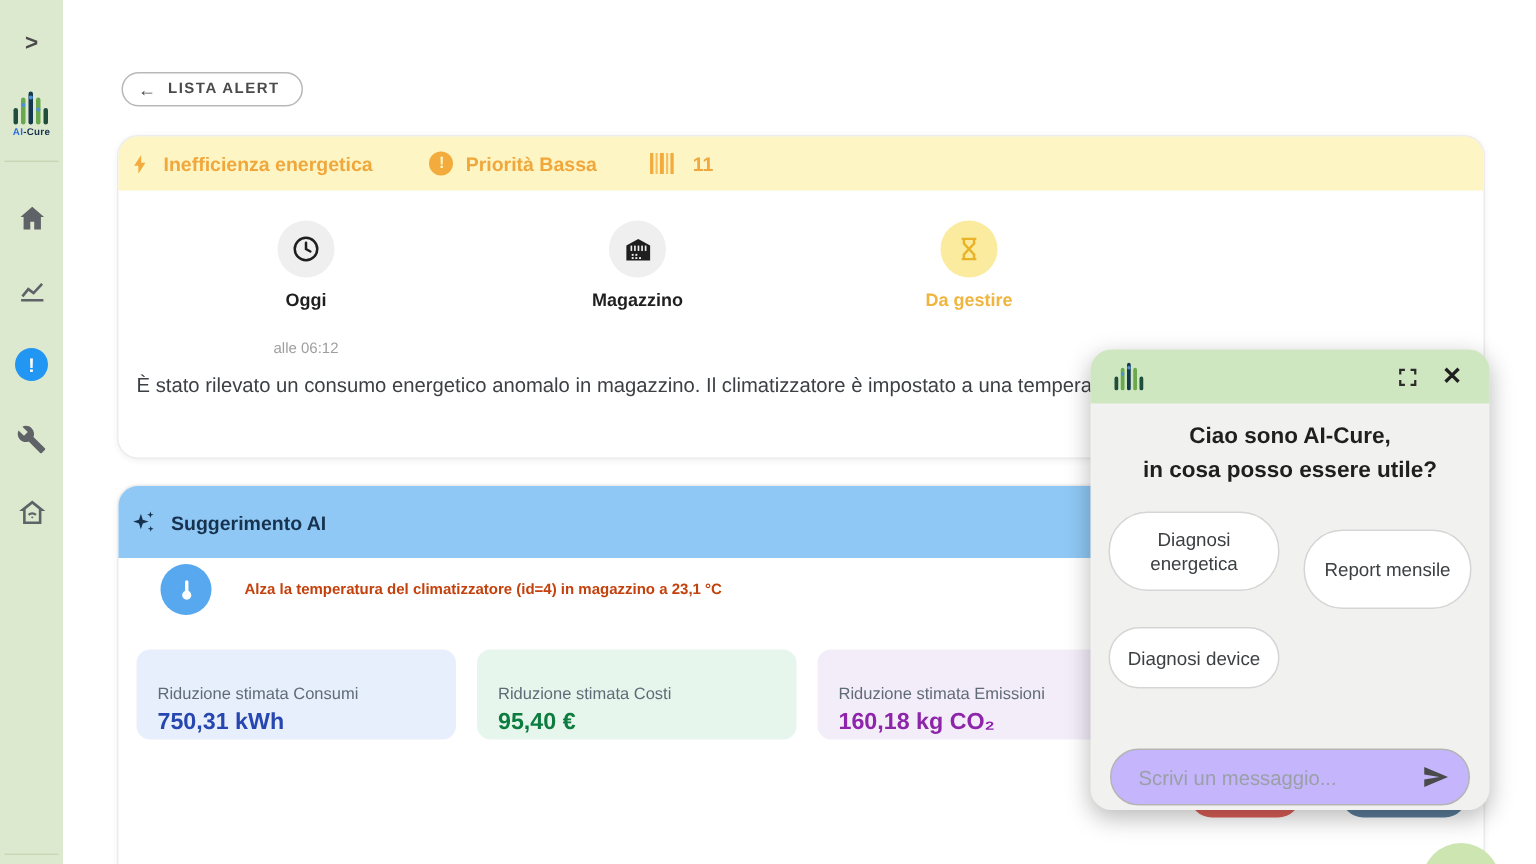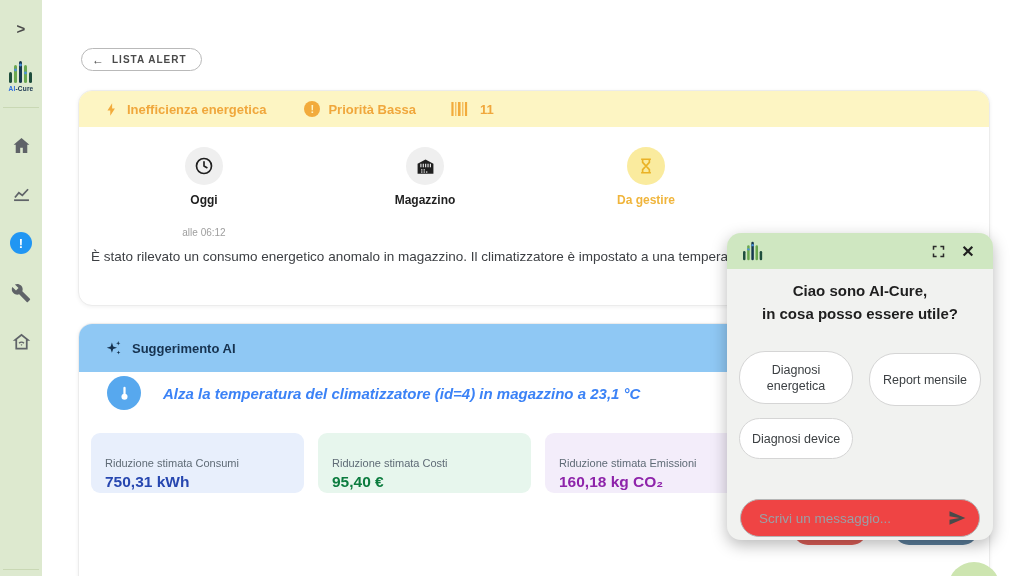--- a/index.html
+++ b/index.html
@@ -21,66 +21,66 @@
 
   
   .back-btn { position:absolute; left:81px; top:48px; height:23px; padding:0 14px 0 10px; border:1px solid #b9b9b9; border-radius:12px; background:#fff; display:flex; align-items:center; gap:7px; font-size:10px; font-weight:700; letter-spacing:1px; color:#4a4a4a; cursor:pointer; }
   .back-btn .arrow { font-size:12px; font-weight:400; }
 
   
   .card { position:absolute; left:78px; width:912px; background:#fff; border:1px solid #ececec; border-radius:14px; box-shadow:0 1px 4px rgba(0,0,0,.06); }
   .card1 { top:90px; height:216px; }
   .card2 { top:323px; height:290px; }
 
-  .card-header { position:absolute; left:0; top:0; width:100%; height:36px; border-radius:13px 13px 0 0; display:flex; align-items:center; padding-left:25px;text-align:center; }
+  .card-header { position:absolute; left:0; top:0; width:100%; height:36px; border-radius:13px 13px 0 0; display:flex; align-items:center; padding-left:7px;text-align:center; }
   .yellow-header { background:#fdf5c3; color:#f0a73c; font-weight:700; font-size:13px; }
   .yellow-header .seg { display:flex; align-items:center; gap:8px; }
   .warn-circle { width:16px; height:16px; border-radius:50%; background:#f2ab3c; color:#fdf5c3; font-size:11px; font-weight:700; display:flex; align-items:center; justify-content:center; }
 
   .blue-header { background:#8fc8f4; color:#16324f; font-weight:700; font-size:13px; height:48px; gap:9px; }
 
   
   .meta-col { position:absolute; top:56px; width:160px; text-align:center; }
   .meta-circle { width:38px; height:38px; border-radius:50%; background:#efefef; margin:0 auto; display:flex; align-items:center; justify-content:center; }
   .meta-circle.hl { background:#faeb9e; }
   .meta-label { margin-top:8px; font-size:12px; font-weight:700; color:#1f1f1f; }
   .meta-label.hl { color:#f0b53c; }
   .meta-sub { margin-top:20px; font-size:10px; color:#9e9e9e; }
 
   .desc { position:absolute; left:12px; top:154px; width:880px; font-size:13.5px; color:#3c3f43; line-height:24px; white-space:nowrap; overflow:hidden; }
 
   
   .sugg-row { position:absolute; left:28px; top:52px; display:flex; align-items:center; gap:22px; }
   .thermo-circle { width:34px; height:34px; border-radius:50%; background:#57a8ee; display:flex; align-items:center; justify-content:center; }
-  .sugg-text { font-size:15px; font-weight:700; color:#3b82f6;font-style:italic; }
+  .sugg-text { font-size:10px; font-weight:700; color:#c2410c; }
 
   .stat-card { position:absolute; top:109px; height:60px; border-radius:9px; padding:24px 14px; }
   .stat-label { font-size:11px; color:#5f6b76; }
   .stat-value { margin-top:4px; font-size:15.5px; font-weight:700; }
   .stat-a { left:12px; width:213px; background:#e8effc; } .stat-a .stat-value { color:#2747b0; }
   .stat-b { left:239px; width:213px; background:#e7f6ed; } .stat-b .stat-value { color:#0c7c3f; }
   .stat-c { left:466px; width:213px; background:#f3edfa; } .stat-c .stat-value { color:#8e24aa; }
 
   .hidden-btn { position:absolute; top:191px; height:30px; border-radius:15px; }
   .hidden-btn.red { left:714px; width:74px; background:#dd5f58; }
   .hidden-btn.teal { left:815px; width:84px; background:#5b7e9b; }
 
   
   .chat { position:absolute; left:727px; top:233px; width:266px; height:307px; background:#f1f2f0; border-radius:14px; box-shadow:0 5px 16px rgba(0,0,0,.28); }
   .chat-header { position:absolute; left:0; top:0; width:100%; height:36px; background:#cfe7c1; border-radius:14px 14px 0 0; display:flex; align-items:center; padding:0 14px; }
   .chat-header .spacer { flex:1; }
   .chat-icon-btn { display:flex; align-items:center; justify-content:center; width:22px; height:22px; cursor:pointer; color:#2b2b2b; }
   .chat-close { font-size:16px; font-weight:700; color:#1f1f1f; }
   .chat-greeting { position:absolute; left:0; top:46px; width:100%; text-align:center; font-size:15px; font-weight:700; color:#1f1f1f; line-height:23px; }
   .chat-btn { position:absolute; background:#fff; border:1px solid #d5d5d5; border-radius:26px; font-size:12.5px; font-weight:500; color:#3c4043; display:flex; align-items:center; justify-content:center; text-align:center; padding:0 10px; cursor:pointer; line-height:16px; }
-  .cb1 { left:12px; top:118px; width:114px; height:53px; }
+  .cb1 { left:12px; top:108px; width:114px; height:53px; }
   .cb2 { left:142px; top:120px; width:112px; height:53px; }
   .cb3 { left:12px; top:185px; width:114px; height:41px; }
   .cb4 { left:142px; top:185px; width:112px; height:41px; }
-  .chat-input-wrap { position:absolute; left:13px; top:266px; width:240px; height:38px; background:#ef4444; border:1.5px solid #b5b5b5; border-radius:19px; display:flex; align-items:center; padding:0 10px 0 18px; }
+  .chat-input-wrap { position:absolute; left:13px; top:266px; width:240px; height:38px; background:#c4b5fd; border:1.5px solid #b5b5b5; border-radius:19px; display:flex; align-items:center; padding:0 10px 0 18px; }
   .chat-input { flex:1; border:none; outline:none; font-size:13.5px; color:#333; background:transparent; font-family:"Liberation Sans", sans-serif; }
   .chat-input::placeholder { color:#9aa0a6; }
   .send-btn { width:24px; height:24px; display:flex; align-items:center; justify-content:center; cursor:pointer; }
 
   .fab { position:absolute; left:948px; top:562px; width:52px; height:52px; border-radius:50%; background:#cde5b0; cursor:pointer; }
 </style>
 </head>
 <body>
 
 <div class="screen">

